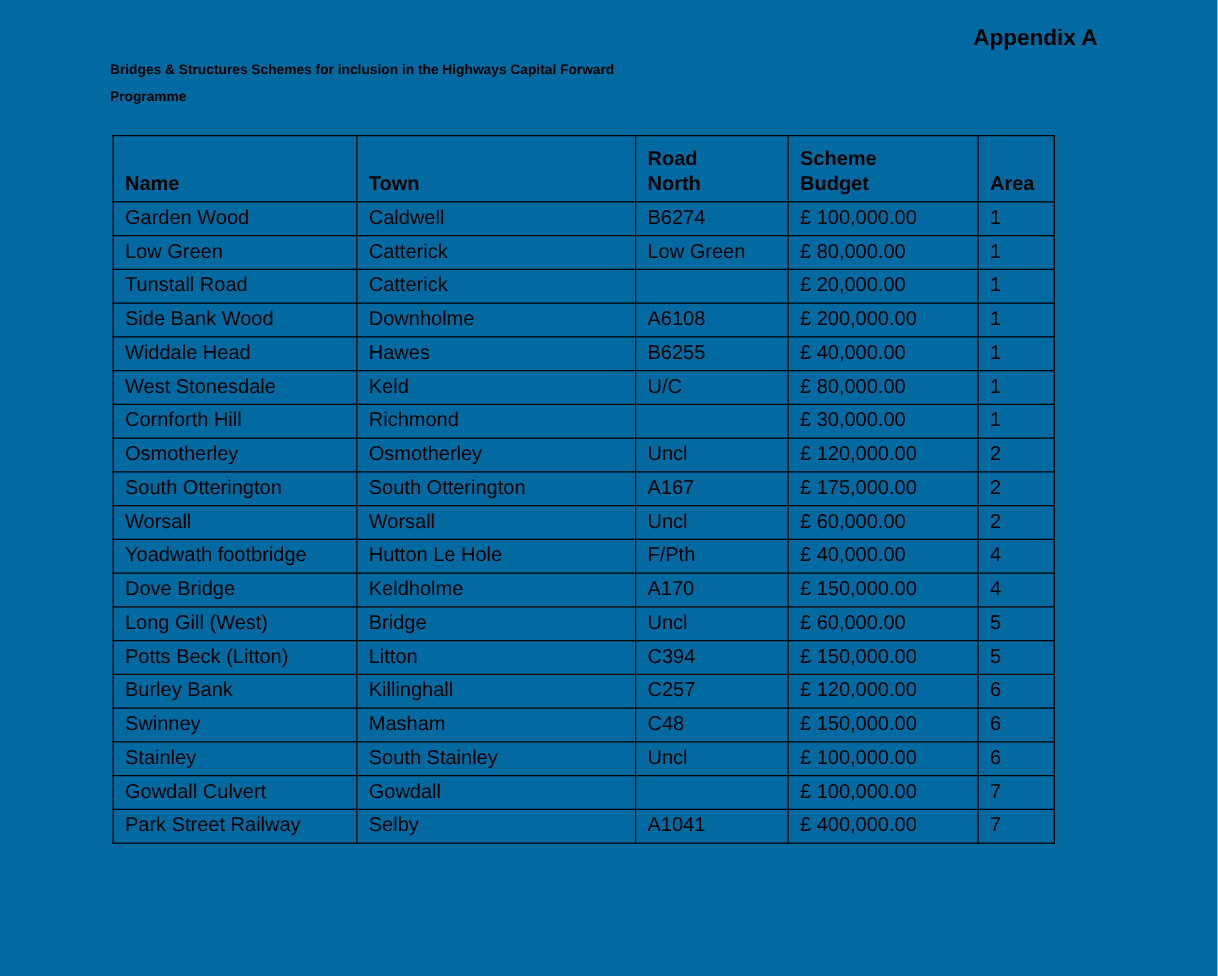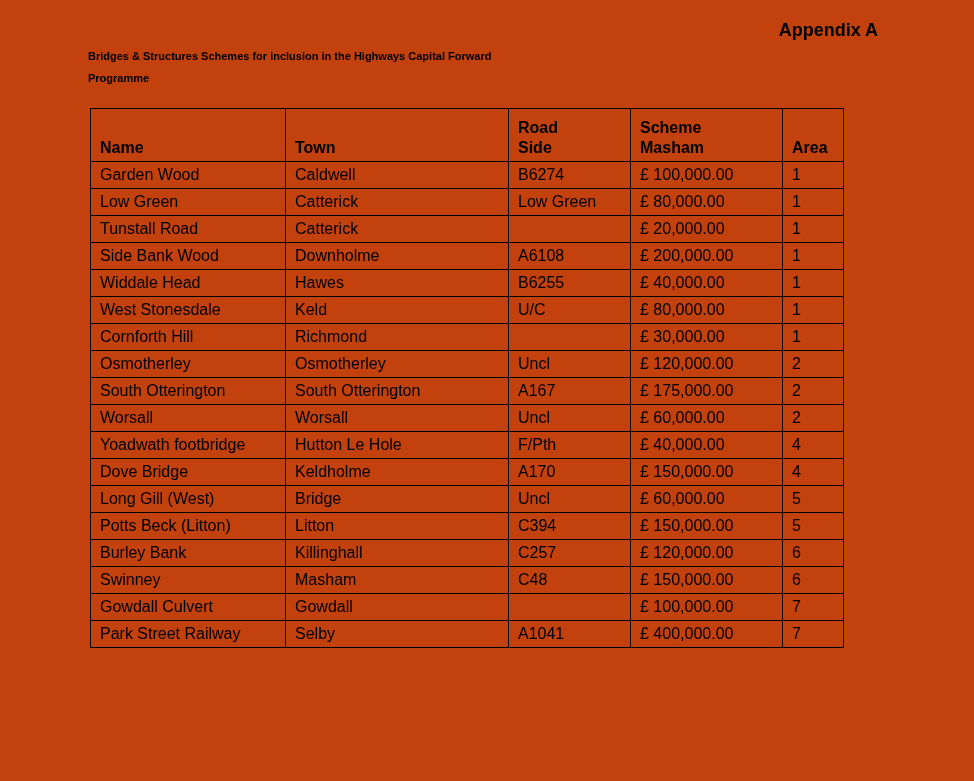--- a/index.html
+++ b/index.html
@@ -4,21 +4,21 @@
 <style>
   html, body {
     margin: 0;
     padding: 0;
     background: #ffffff;
   }
   .page {
     position: relative;
     width: 974px;
     height: 781px;
-    background: #c2410c;
+    background: #0369a1;
     font-family: "Liberation Sans", sans-serif;
     color: #000000;
     overflow: hidden;
   }
   .appendix {
     position: absolute;
     top: 20px;
     right: 96px;
     font-size: 18px;
     font-weight: bold;
@@ -80,23 +80,23 @@
         <col class="c-town">
         <col class="c-road_name">
         <col class="c-scheme_budget">
         <col class="c-area">
       </colgroup>
     <thead>
       <tr id="schemes-header-row">
           <th>Name</th>
           <th>Town</th>
           <th>Road
-Side</th>
+North</th>
           <th>Scheme
-Masham</th>
+Budget</th>
           <th>Area</th>
         </tr>
     </thead>
     <tbody id="schemes-body">
         <tr>
           <td>Garden Wood</td>
           <td>Caldwell</td>
           <td>B6274</td>
           <td>£ 100,000.00</td>
           <td>1</td>
@@ -200,20 +200,27 @@
           <td>6</td>
         </tr>
         <tr>
           <td>Swinney</td>
           <td>Masham</td>
           <td>C48</td>
           <td>£ 150,000.00</td>
           <td>6</td>
         </tr>
         <tr>
+          <td>Stainley</td>
+          <td>South Stainley</td>
+          <td>Uncl</td>
+          <td>£ 100,000.00</td>
+          <td>6</td>
+        </tr>
+        <tr>
           <td>Gowdall Culvert</td>
           <td>Gowdall</td>
           <td></td>
           <td>£ 100,000.00</td>
           <td>7</td>
         </tr>
         <tr>
           <td>Park Street Railway</td>
           <td>Selby</td>
           <td>A1041</td>

